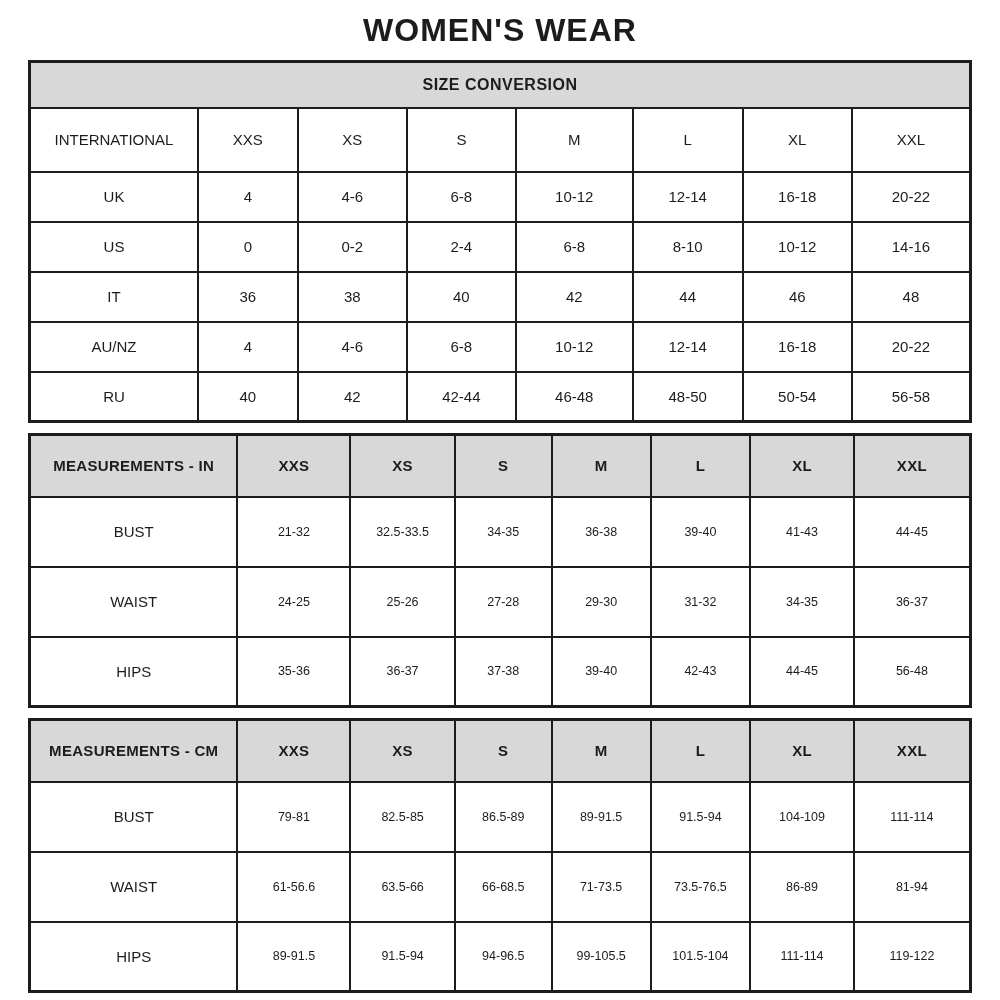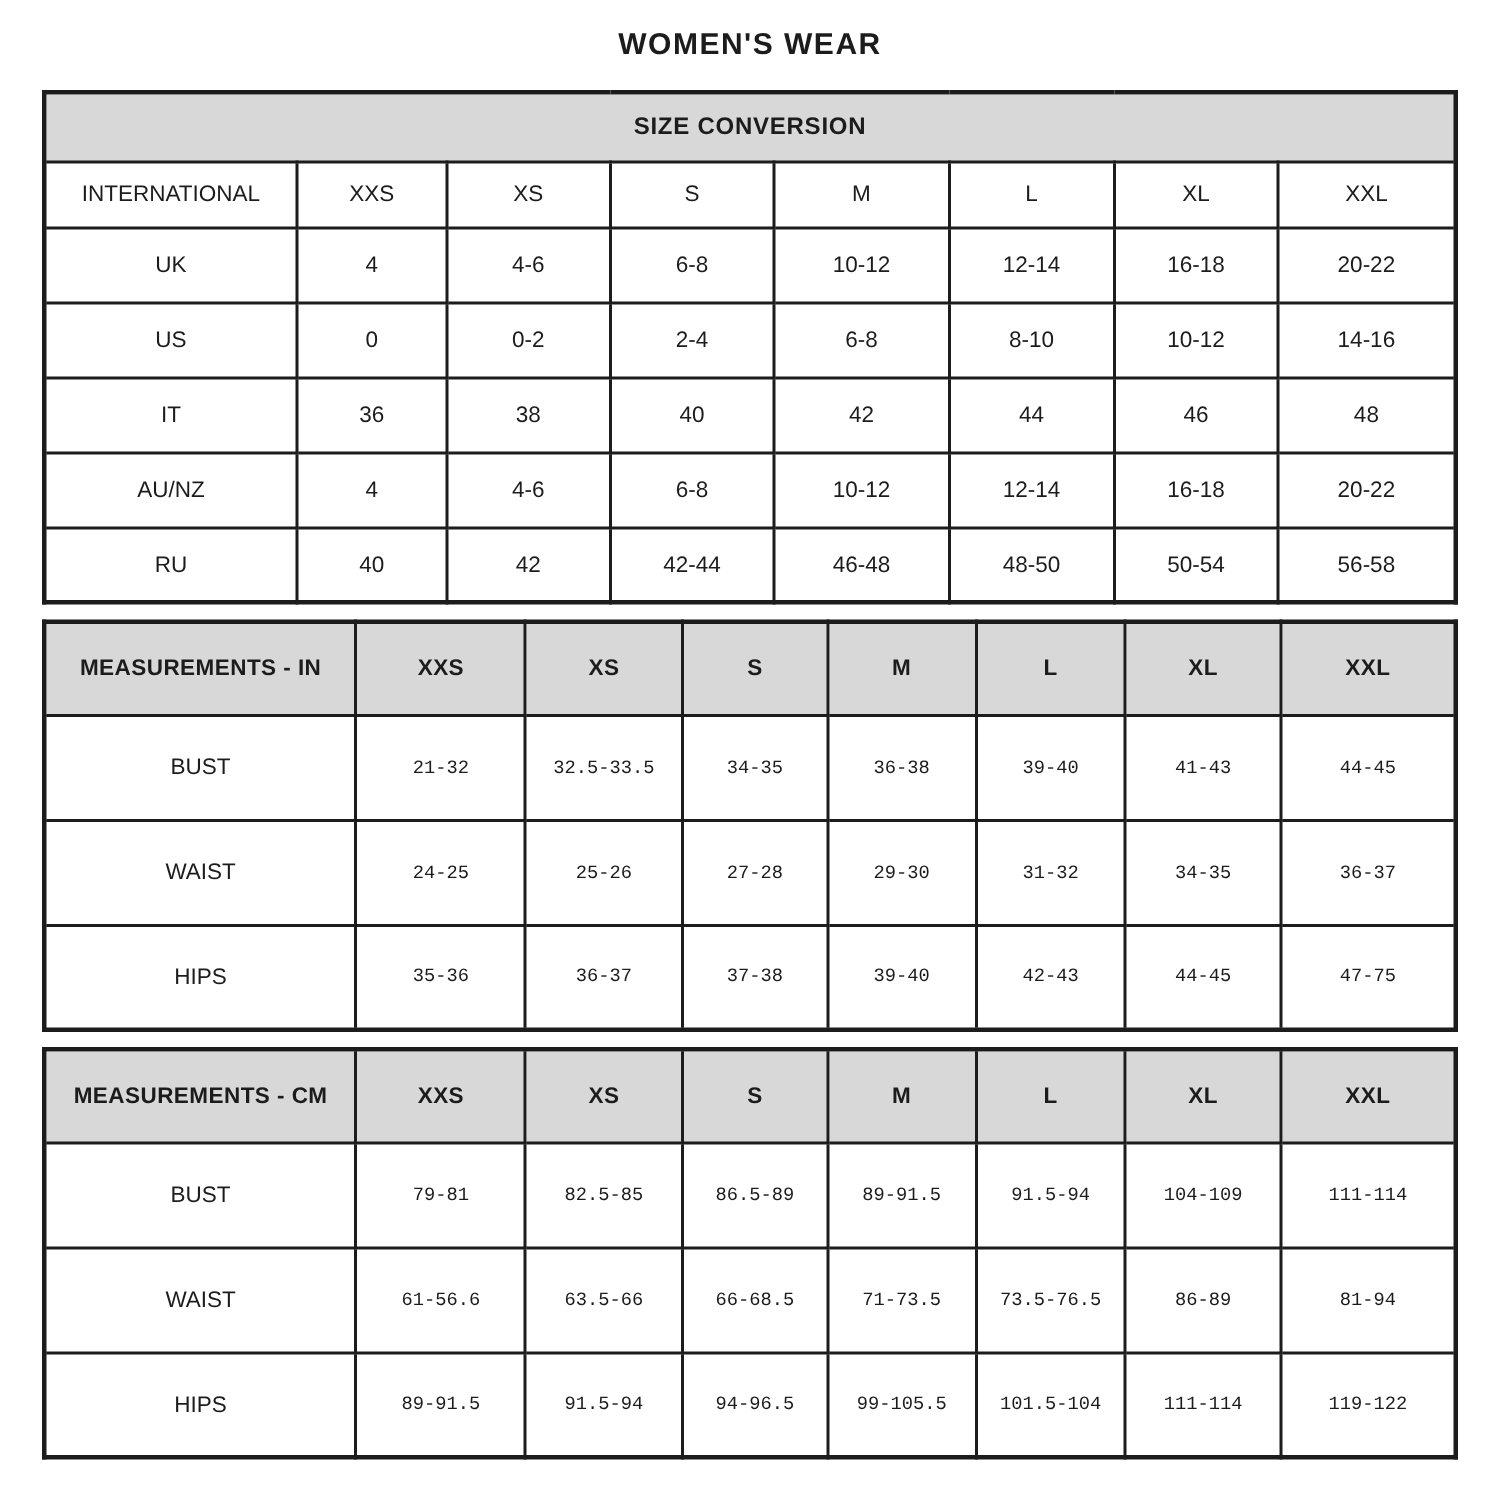--- a/index.html
+++ b/index.html
@@ -9,50 +9,50 @@
     --bg:#ffffff;
   }
   *{ box-sizing:border-box; }
   html,body{ margin:0; padding:0; background:var(--bg); }
   body{ font-family:"Liberation Sans", sans-serif; color:var(--text); }
   .page{
     width:1000px; height:1000px; margin:0 auto;
     padding:14px 28px 10px 28px; background:var(--bg);
   }
   .title{
-    text-align:center; font-weight:700; font-size:20px;
+    text-align:center; font-weight:700; font-size:32px;
     letter-spacing:1px; line-height:28px; margin:2px 0 16px 0;
   }
   table.tbl{
     width:100%; border-collapse:collapse; table-layout:fixed;
     margin:0 0 10px 0; border:3px solid var(--border);
   }
   .tbl td, .tbl th{
     border:2px solid var(--border);
     text-align:center; vertical-align:middle;
     padding:0 2px; overflow:hidden;
   }
   
   .band-cell{
     background:var(--header-bg); font-weight:700; font-size:16px;
     height:46px; letter-spacing:0.5px;
   }
   
   .cols-row.plain th{
-    background:var(--bg); font-weight:400; font-size:15px; height:44px;
+    background:var(--bg); font-weight:400; font-size:15px; height:64px;
   }
   .cols-row.gray th{
     background:var(--header-bg); font-weight:700; font-size:15px;
     height:62px; letter-spacing:0.3px;
   }
   
   .size-tbl .data-row td{ font-size:15px; height:50px; font-weight:400; }
   .meas-tbl .data-row td{ height:70px; }
   .meas-tbl .data-row td.label-cell{ font-size:15px; }
-  .meas-tbl .data-row td.value-cell{ font-size:12.5px;font-family:Liberation Mono, monospace; }
+  .meas-tbl .data-row td.value-cell{ font-size:12.5px; }
 </style>
 </head>
 <body>
 
 <div class="page">
 
   <div class="title">WOMEN'S WEAR</div>
 
   <table class="tbl size-tbl">
     <colgroup>
@@ -175,21 +175,21 @@
           <td class="value-cell">36-37</td>
         </tr>
         <tr class="data-row">
           <td class="label-cell">HIPS</td>
           <td class="value-cell">35-36</td>
           <td class="value-cell">36-37</td>
           <td class="value-cell">37-38</td>
           <td class="value-cell">39-40</td>
           <td class="value-cell">42-43</td>
           <td class="value-cell">44-45</td>
-          <td class="value-cell">47-75</td>
+          <td class="value-cell">56-48</td>
         </tr>
       </tbody>
   </table>
 
   <table class="tbl meas-tbl">
     <colgroup>
       <col style="width:22.1%">
         <col style="width:12.0%">
         <col style="width:11.1%">
         <col style="width:10.3%">

